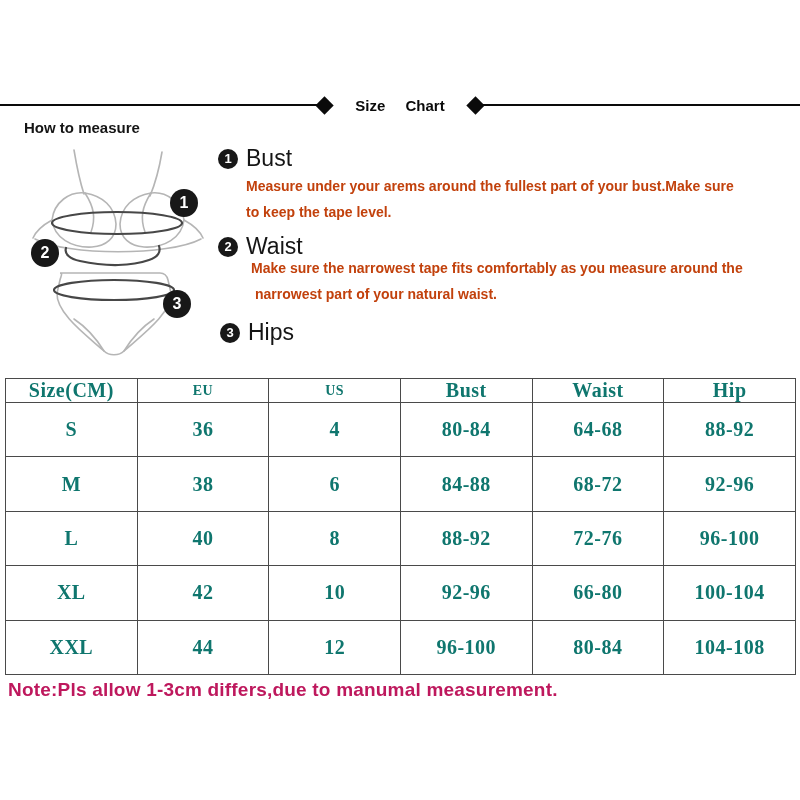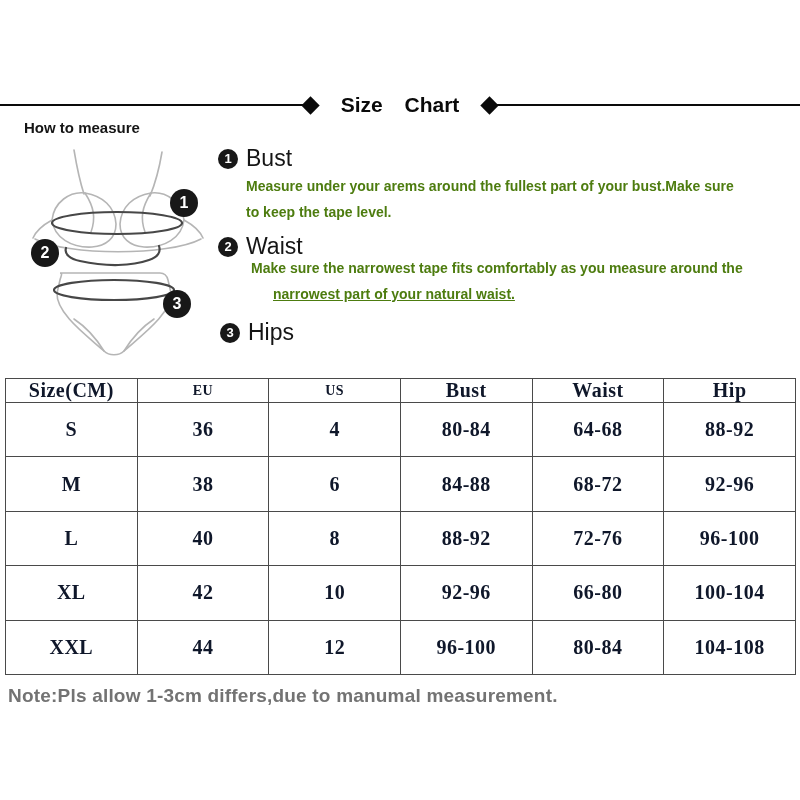--- a/index.html
+++ b/index.html
@@ -4,46 +4,46 @@
 <style>
   html,body{margin:0;padding:0;background:#fff;}
   .canvas{
     position:relative;width:800px;height:800px;background:#ffffff;
     font-family:"Liberation Sans",sans-serif;color:#111;overflow:hidden;
   }
   
   .titlebar{position:absolute;top:92px;left:0;right:0;height:26px;display:flex;align-items:center;}
   .rule{flex:1;height:2px;background:#0a0a0a;}
   .diamond{width:13px;height:13px;background:#0a0a0a;transform:rotate(45deg);flex:0 0 auto;}
-  .title-text{flex:0 0 auto;margin:0 24px;font-size:21px;font-weight:600;word-spacing:16px;color:#0a0a0a;}
+  .title-text{flex:0 0 auto;margin:0 24px;font-size:15px;font-weight:600;word-spacing:16px;color:#0a0a0a;}
   
   .howto{position:absolute;left:24px;top:119px;font-size:15px;font-weight:600;color:#151515;}
   .fig{position:absolute;left:22px;top:146px;width:190px;height:230px;}
   .fig-badge{position:absolute;width:28px;height:28px;border-radius:50%;background:#181818;color:#fff;
     display:flex;align-items:center;justify-content:center;font-size:16px;font-weight:700;}
   .badge1{left:170px;top:189px;} .badge2{left:31px;top:239px;} .badge3{left:163px;top:290px;}
   
   .sec-head{position:absolute;display:flex;align-items:center;gap:8px;}
   .sec-badge{width:20px;height:20px;border-radius:50%;background:#181818;color:#fff;flex:0 0 auto;
     display:flex;align-items:center;justify-content:center;font-size:13px;font-weight:700;}
   .sec-title{font-size:23px;font-weight:400;color:#151515;}
   .head1{left:218px;top:145px;} .head2{left:218px;top:233px;} .head3{left:220px;top:319px;}
-  .bodyline{position:absolute;font-size:14px;font-weight:700;color:#4d7c0f;white-space:nowrap;text-align:right;}
+  .bodyline{position:absolute;font-size:14px;font-weight:700;color:#c2410c;white-space:nowrap;text-align:right;}
   .s1l1{left:246px;top:178px;} .s1l2{left:246px;top:204px;}
-  .s2l1{left:251px;top:260px;} .s2l2{left:273px;top:286px;text-decoration:underline;}
+  .s2l1{left:251px;top:260px;} .s2l2{left:255px;top:286px;}
   .s3l1{left:241px;top:350px;}
   
   .size-table{position:absolute;left:5px;top:378px;width:791px;height:297px;
     border-collapse:collapse;table-layout:fixed;
-    font-family:"Liberation Serif",serif;color:#0f172a;}
+    font-family:"Liberation Serif",serif;color:#0f766e;}
   .size-table th,.size-table td{border:1px solid #4a4a4a;text-align:center;vertical-align:middle;
     font-weight:700;font-size:20px;letter-spacing:0.5px;padding:0;}
   .size-table th.small{font-size:14px;}
   
-  .note{position:absolute;left:8px;top:679px;font-size:19px;font-weight:700;color:#737373;letter-spacing:0.2px;margin-top:6px;}
+  .note{position:absolute;left:8px;top:679px;font-size:19px;font-weight:700;color:#be185d;letter-spacing:0.2px;}
   svg .outline{fill:none;stroke:#b5b5b5;stroke-width:1.6;stroke-linecap:round;}
   svg .measure{fill:none;stroke:#474747;stroke-width:2.2;stroke-linecap:round;}
 </style>
 </head>
 <body>
 
 <div class="canvas">
 
   <div class="titlebar">
     <div class="rule"></div>

